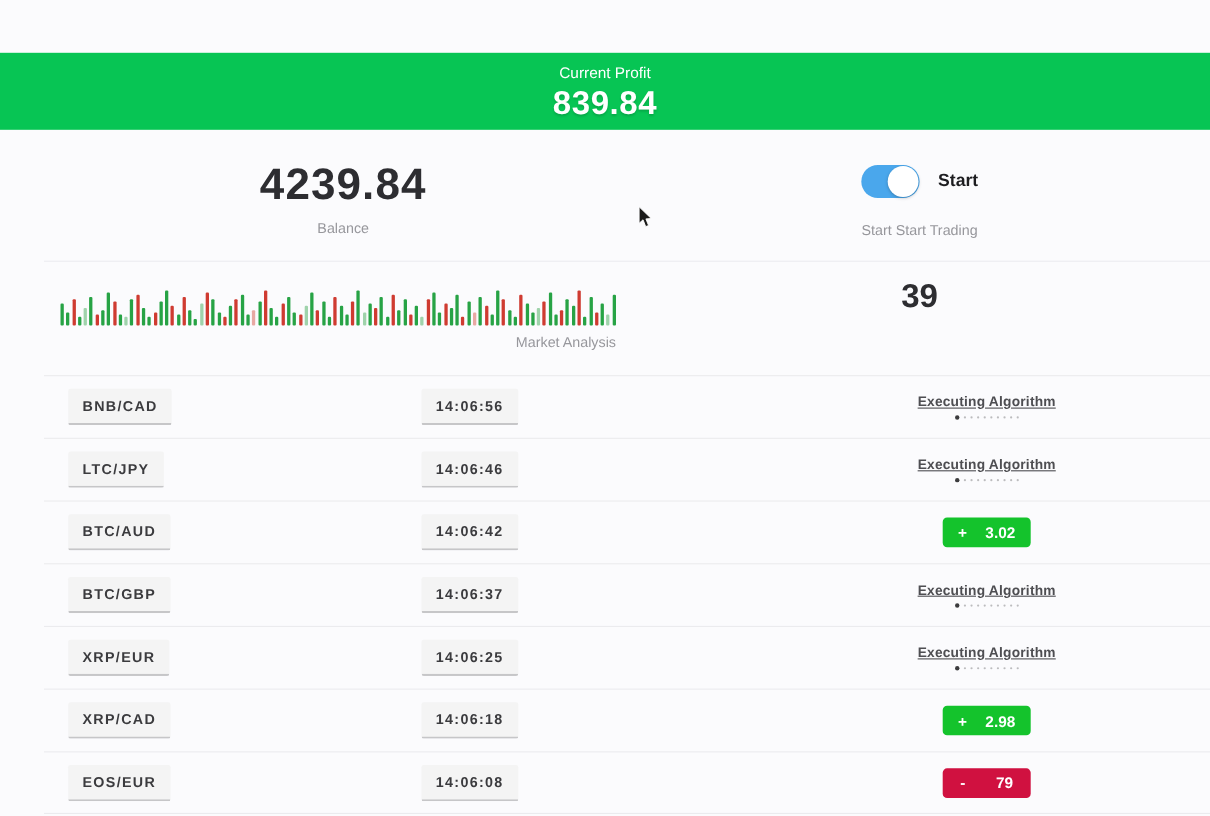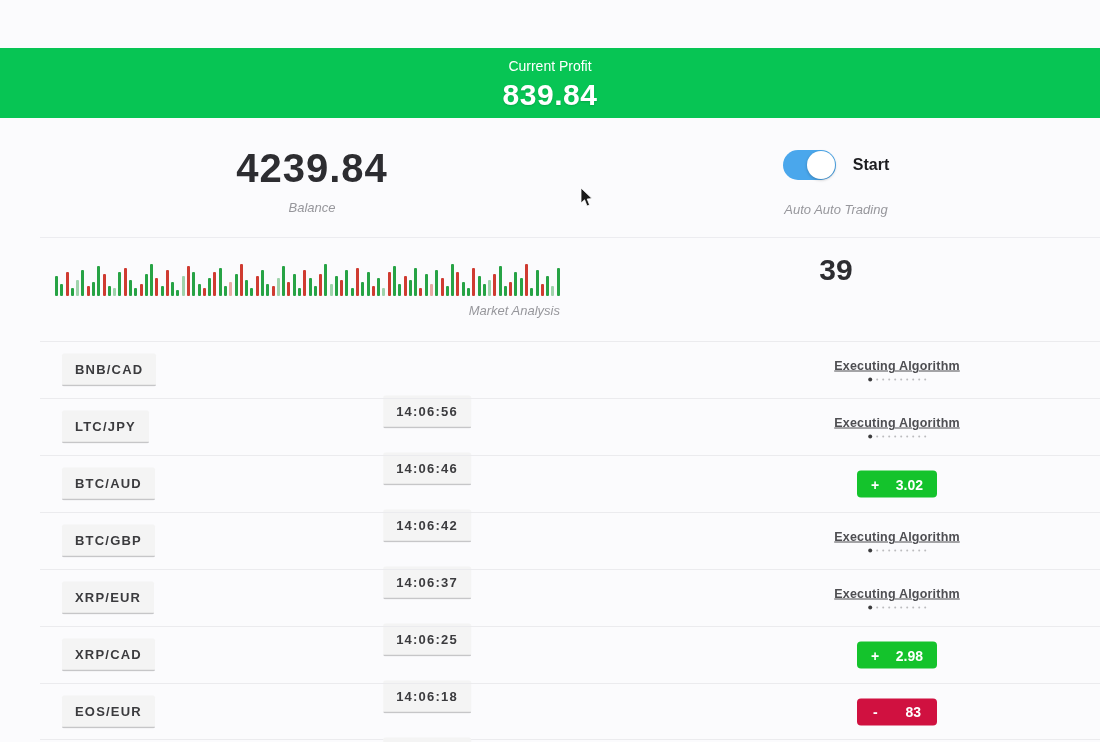--- a/index.html
+++ b/index.html
@@ -23,21 +23,21 @@
     position:absolute; top:48px; left:0; width:1100px; height:70px;
     background:#07c554; text-align:center; color:#ffffff;
   }
   .banner-label { font-size:14px; margin-top:10px; font-weight:400; }
   .banner-value { font-size:30px; font-weight:bold; letter-spacing:.5px; margin-top:4px;
                   text-shadow:0 1px 2px rgba(0,0,0,.15); }
 
   
   .balance-block { position:absolute; top:146px; left:62px; width:500px; text-align:center; }
   .balance-value { font-size:40px; font-weight:bold; color:#2d2d31; letter-spacing:1px; }
-  .sub-label { font-size:13px; color:#97979c; margin-top:9px;font-style:italic; }
+  .sub-label { font-size:13px; color:#97979c; margin-top:9px; }
 
   .autotrade-block { position:absolute; top:150px; left:686px; width:300px; text-align:center; }
   .toggle-row { display:flex; align-items:center; justify-content:center; gap:17px; }
   .toggle {
     position:relative; width:53px; height:30px; border-radius:15px;
     background:#4aa7ec; cursor:pointer; flex:0 0 auto;
   }
   .toggle-knob {
     position:absolute; top:1px; right:1px; width:28px; height:28px; border-radius:50%;
     background:#ffffff; box-shadow:0 1px 3px rgba(0,0,0,.25);
@@ -65,21 +65,21 @@
   .trade-row { position:relative; height:57px; border-top:1px solid #ebebee; }
   .trade-row:last-child { border-bottom:1px solid #ebebee; }
 
   .tag {
     position:absolute; top:50%; transform:translateY(-50%);
     background:#f4f4f4; border-bottom:2px solid #c6c6c8; border-radius:2px;
     color:#3b3b3e; font-size:13px; font-weight:bold; letter-spacing:1.2px;
     padding:8px 13px; white-space:nowrap;
   }
   .pair-tag { left:22px; }
-  .time-tag { left:387px; transform:translate(-50%,-50%);margin-top:42px; }
+  .time-tag { left:387px; transform:translate(-50%,-50%); }
 
   .status-cell { position:absolute; left:857px; top:50%; transform:translate(-50%,-50%); text-align:center; }
   .exec-label { font-size:12.5px; font-weight:bold; color:#4e4e52; letter-spacing:.2px; white-space:nowrap;text-decoration:underline; }
   .dots { display:flex; justify-content:center; align-items:center; gap:4px; margin-top:5px; }
   .dots i { width:2px; height:2px; border-radius:50%; background:#bcbcbe; display:block; }
   .dots i:first-child { width:4px; height:4px; background:#3c3c3e; }
 
   .result-badge {
     display:flex; align-items:center; justify-content:space-between;
     width:80px; height:27px; border-radius:4px; padding:0 14px;
@@ -107,21 +107,21 @@
     <div class="sub-label">Balance</div>
   </div>
 
   <div class="autotrade-block">
     <div class="toggle-row">
       <div class="toggle">
         <div class="toggle-knob"></div>
       </div>
       <div class="toggle-label">Start</div>
     </div>
-    <div class="sub-label autotrade-sub">Auto Auto Trading</div>
+    <div class="sub-label autotrade-sub">Start Start Trading</div>
   </div>
 
   <div class="divider1"></div>
 
   <div class="market-block">
     <div class="bars" id="bars">
         <div class="bar g" style="height: 20px;"></div>
         <div class="bar g" style="height: 12px;"></div>
         <div class="bar r" style="height: 24px;"></div>
         <div class="bar g" style="height: 8px;"></div>
@@ -336,21 +336,21 @@
         </div>
       </div>
     </div>
       <div class="trade-row">
       <div class="tag pair-tag">EOS/EUR</div>
       <div class="tag time-tag">14:06:08</div>
       <div class="status-cell">
 
         <div class="result-badge loss">
           <span class="sign">-</span>
-          <span class="amount">83</span>
+          <span class="amount">79</span>
         </div>
       </div>
     </div>
     </div>
 
   <svg class="cursor" viewBox="0 0 14 20">
     <path d="M1 0 L1 15 L4.6 11.8 L7 18 L9.6 17 L7.2 11 L12 10.6 Z" fill="#1a1a1a" stroke="#ffffff" stroke-width="0.8"></path>
   </svg>
 
 </div>

